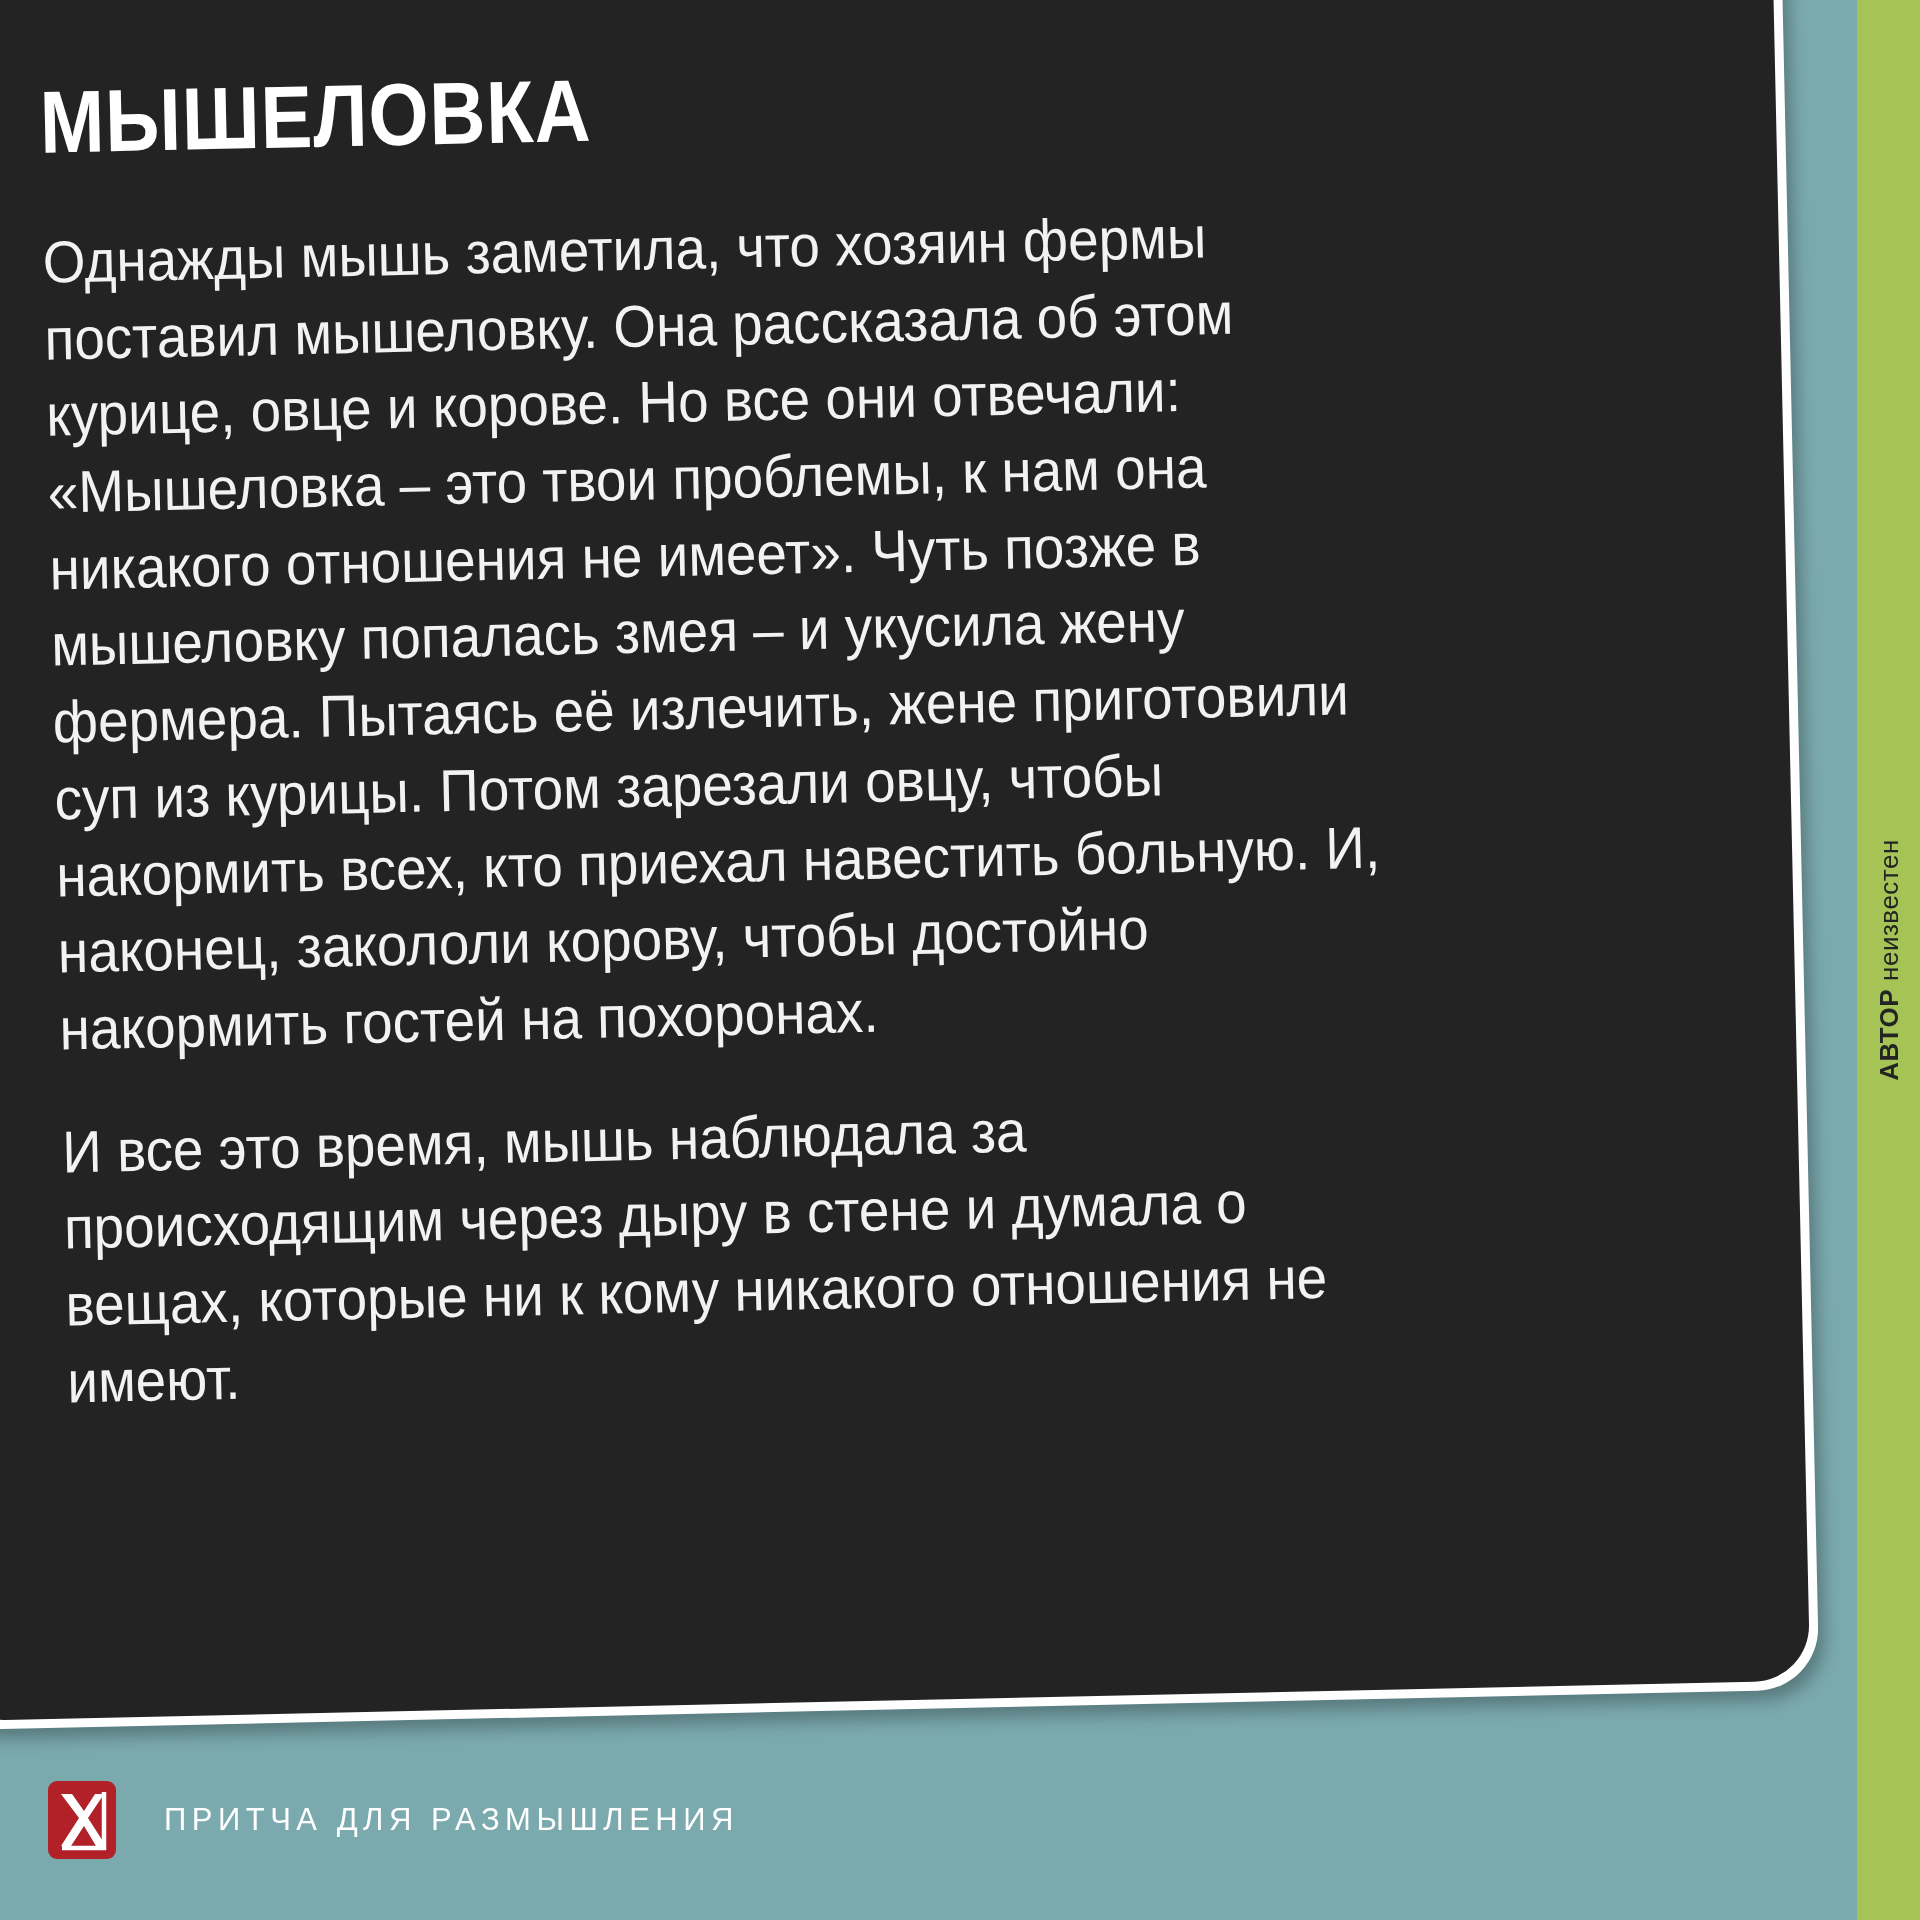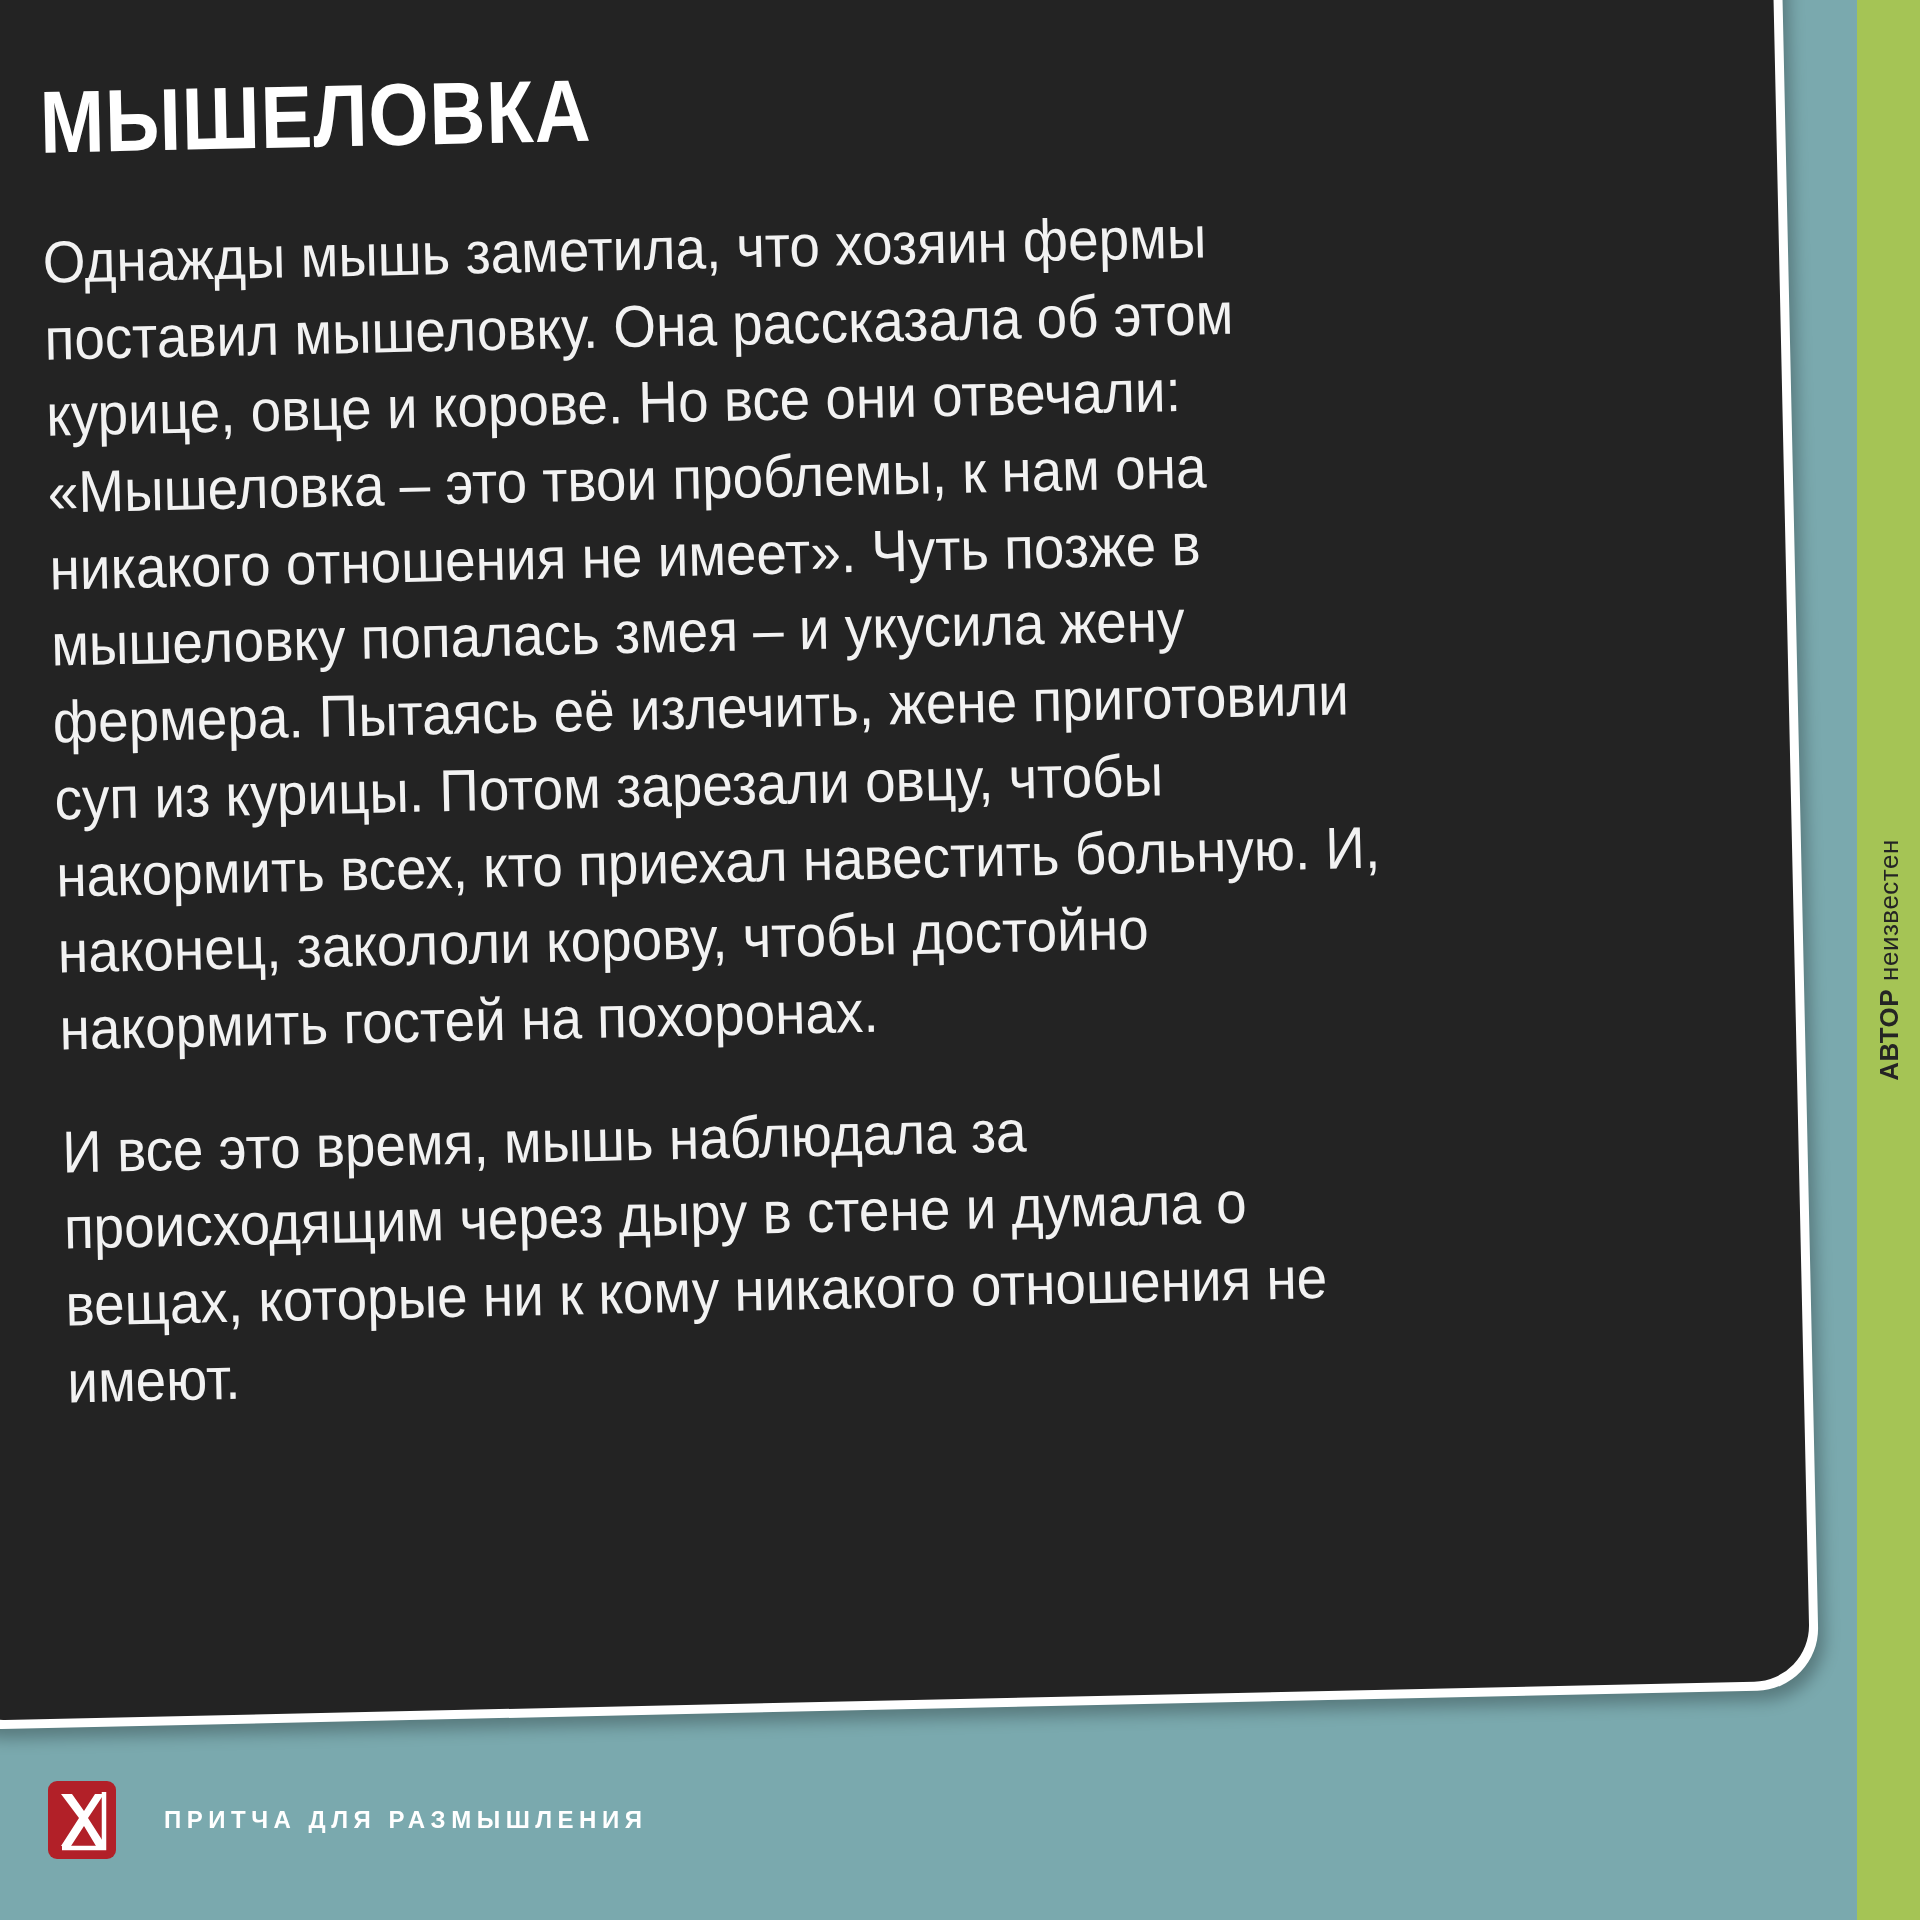--- a/index.html
+++ b/index.html
@@ -138,22 +138,22 @@
     width: 68px;
     height: 78px;
     background: #b22028;
     border-radius: 9px;
     flex: 0 0 auto;
     margin-right: 48px;
   }
   .logo svg { display: block; }
 
   .footer-caption {
-    font-size: 24px;
-    font-weight: bold;
+    font-size: 31px;
+    font-weight: normal;
     color: #ffffff;
     letter-spacing: 5.5px;
     white-space: nowrap;
   }
 </style>
 </head>
 <body>
 
 <div id="stage">
 

